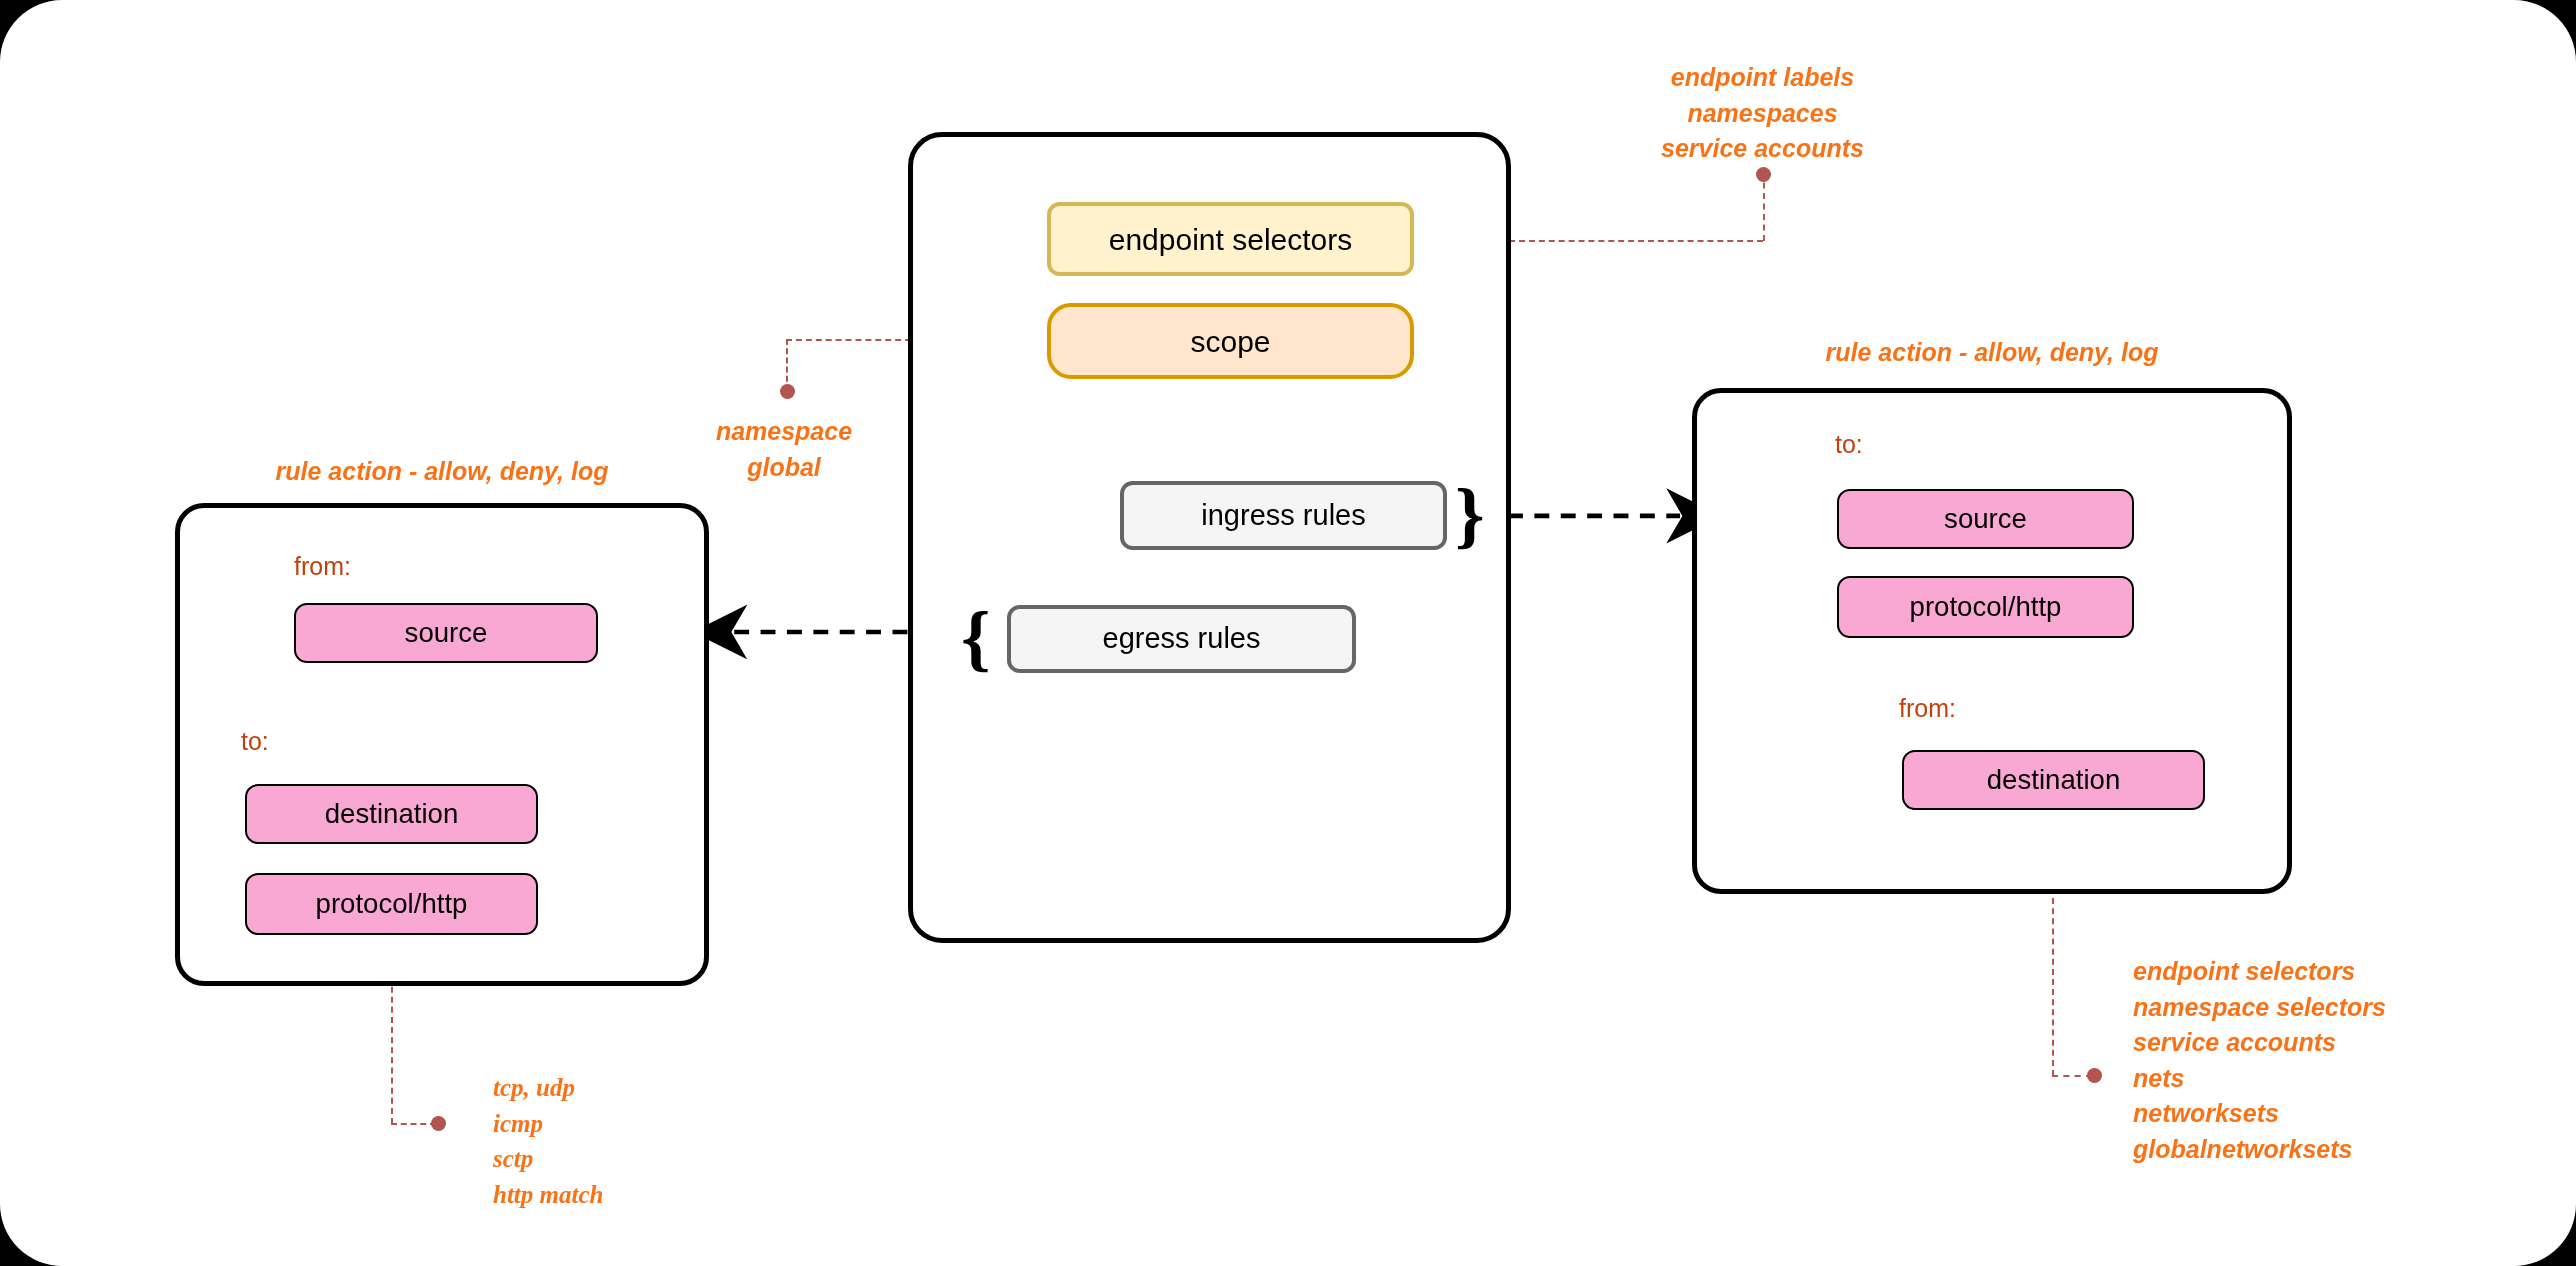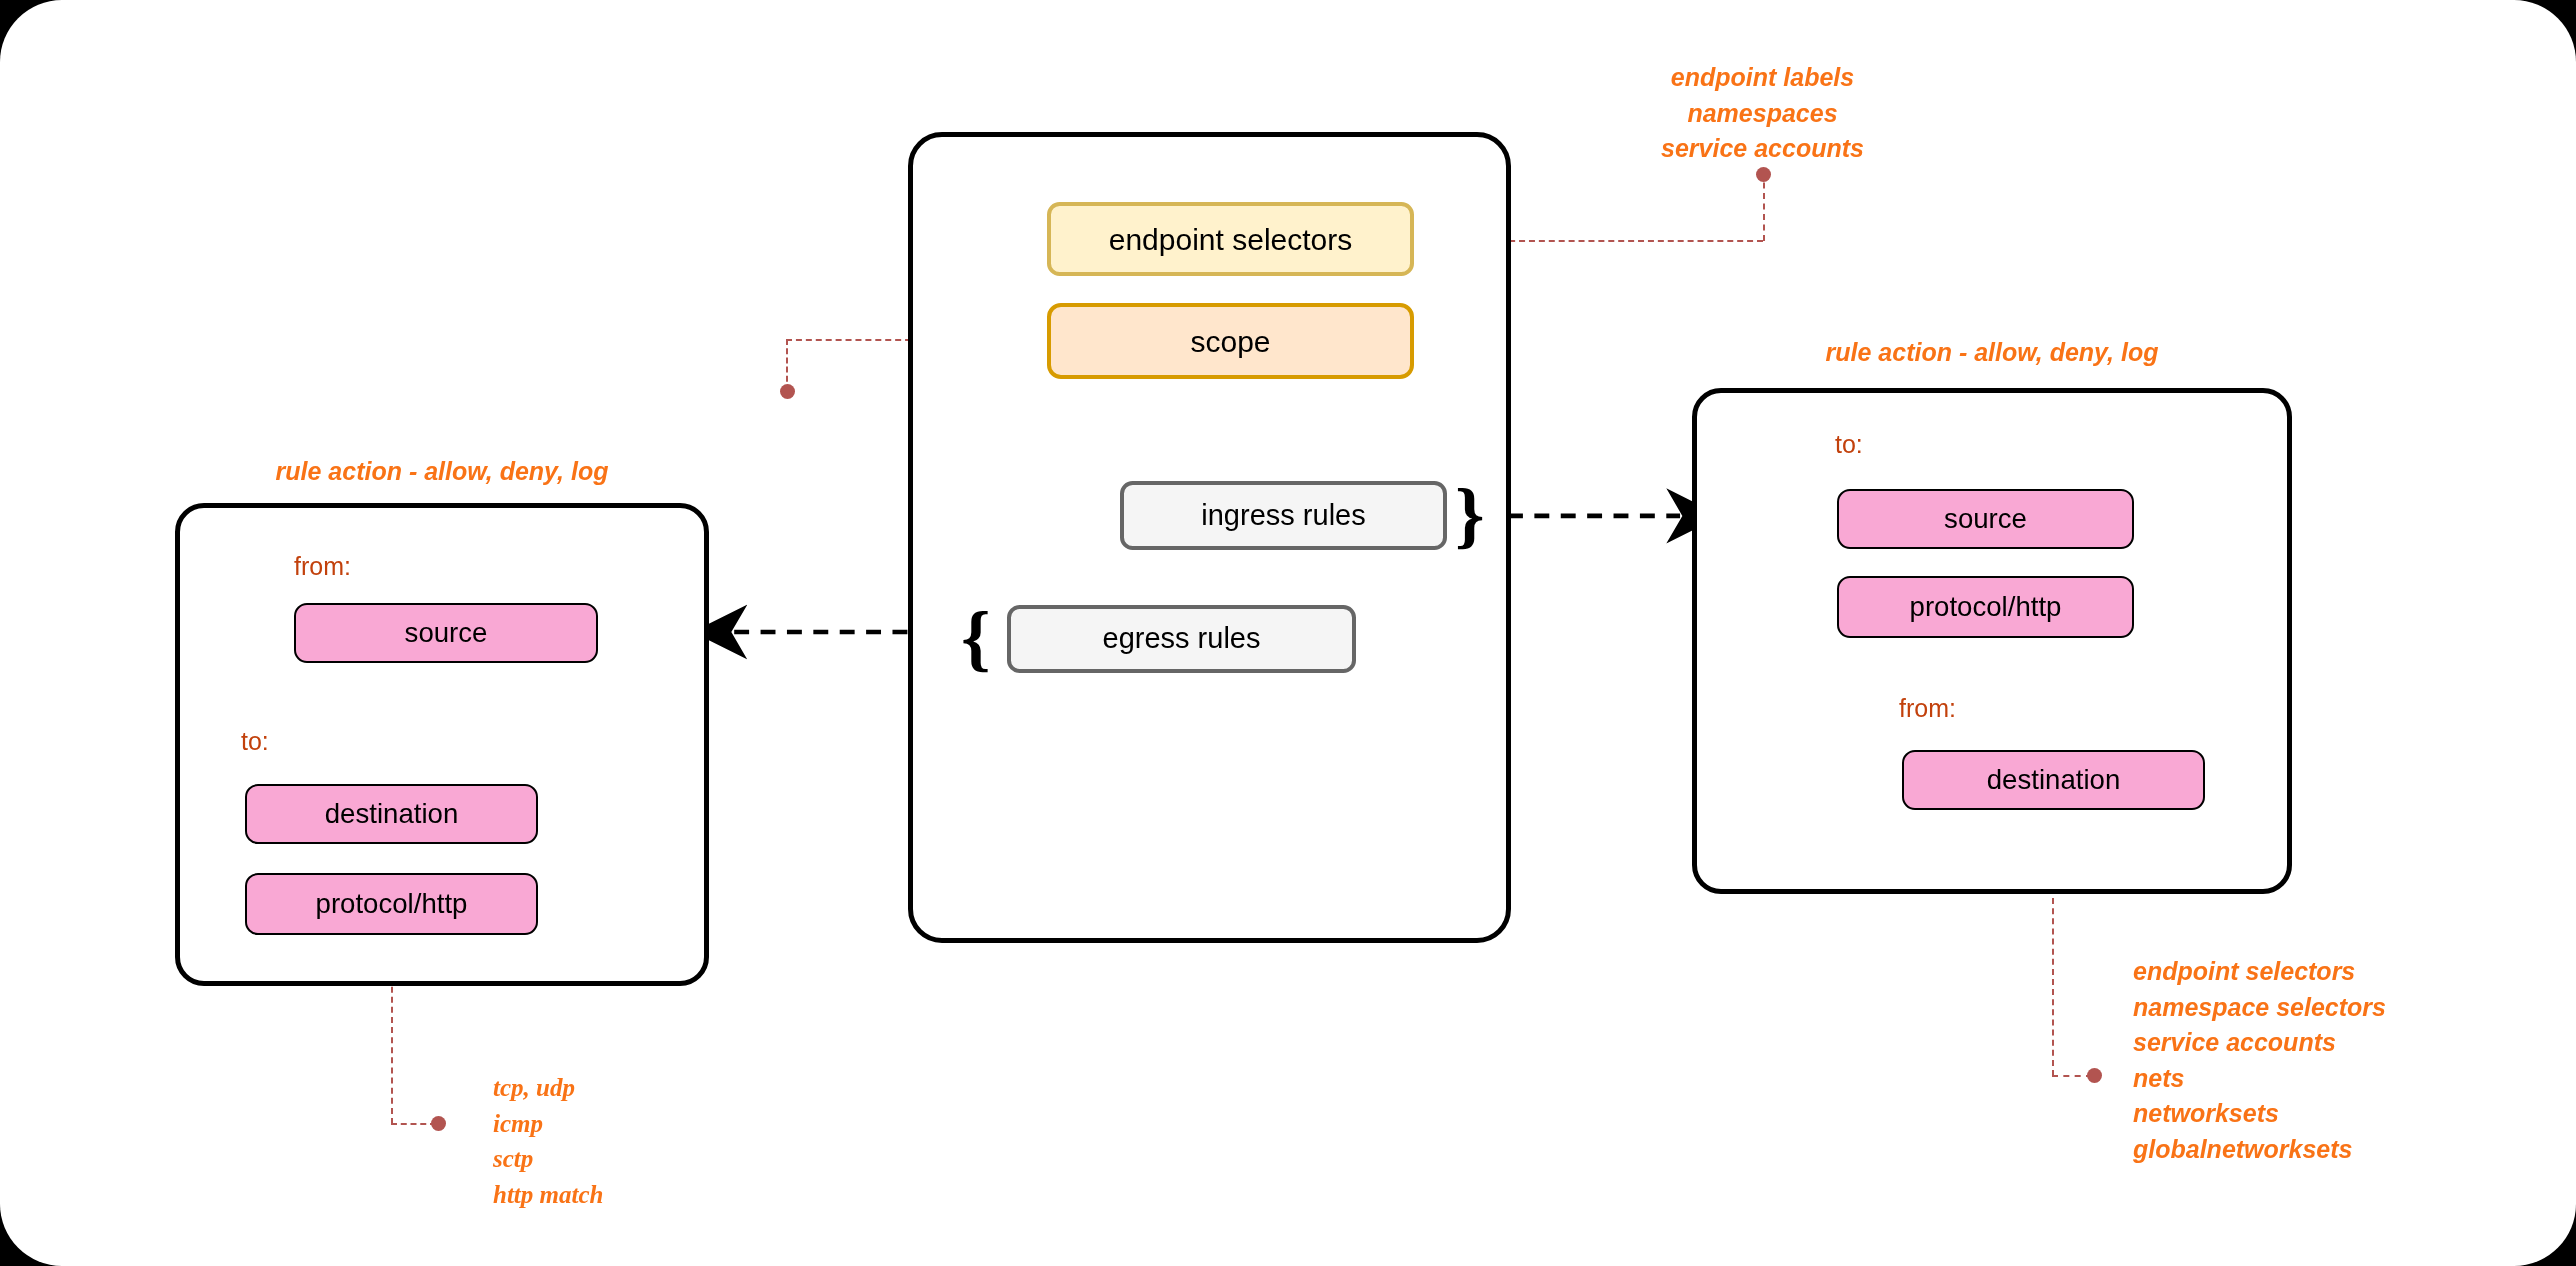--- a/index.html
+++ b/index.html
@@ -67,21 +67,21 @@
   
   .box-yellow {
     background: #fff2cc;
     border: 4px solid #d6b656;
     border-radius: 12.6px;
     font-size: 30px;
   }
   .box-orange {
     background: #ffe6cc;
     border: 4.6px solid #d79b00;
-    border-radius: 14px;
+    border-radius: 24px;
     font-size: 30px;
   }
   .box-gray {
     background: #f5f5f5;
     border: 4px solid #666666;
     border-radius: 12.6px;
     font-size: 29px;
   }
 
   
@@ -227,20 +227,24 @@
   <div class="section-label" style="left:1899px; top:694px;">from:</div>
 
   <div class="box inner-box" style="left:1902px; top:742px; width:303px; height:60px;">destination</div>
 
   <div class="anno center" style="left:1590px; top:60px; width:345px;">
     <div>endpoint labels</div>
     <div>namespaces</div>
     <div>service accounts</div>
   </div>
 
+  <div class="anno center" style="left:623px; top:414px; width:322px;">
+    <div>namespace</div>
+    <div>global</div>
+  </div>
 
   <div class="anno left" style="left:493px; top:1070px; width:402px;font-family:Liberation Serif, serif;">
     <div>tcp, udp</div>
     <div>icmp</div>
     <div>sctp</div>
     <div>http match</div>
   </div>
 
   <div class="anno left" style="left:2133px; top:954px; width:437px;">
     <div>endpoint selectors</div>

